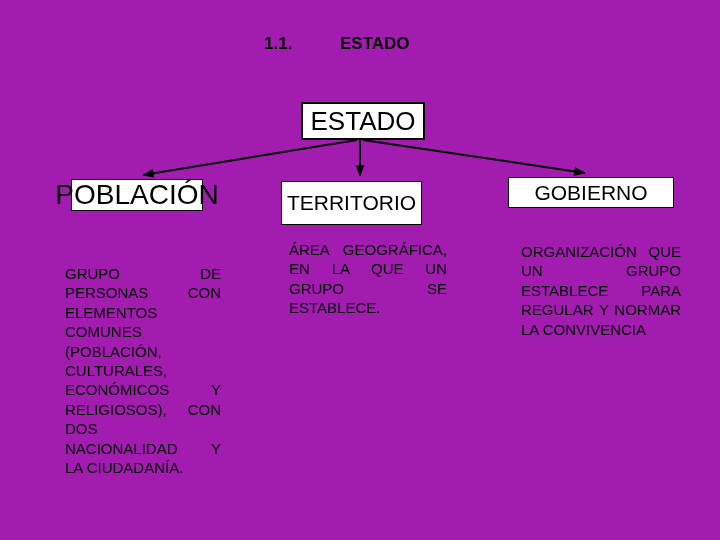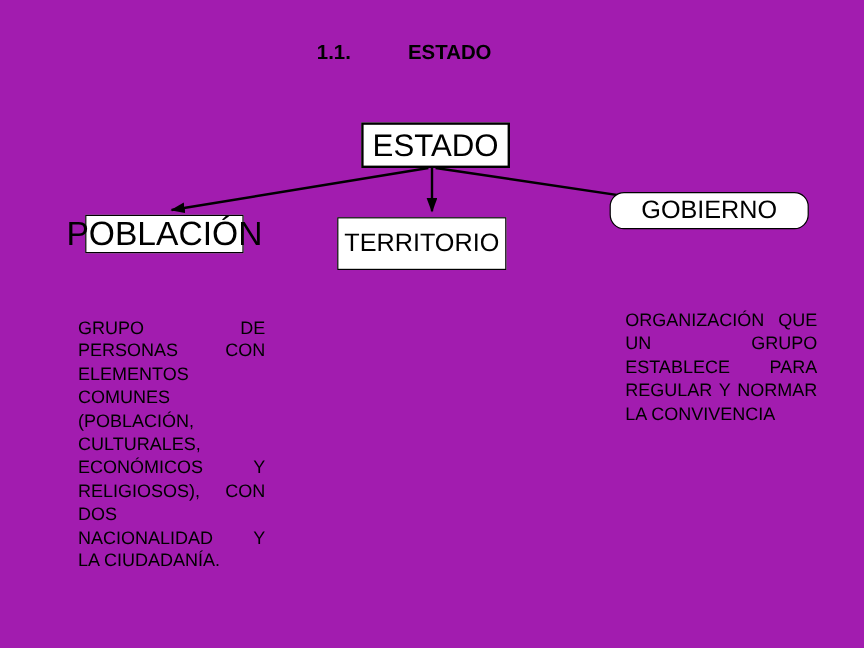--- a/index.html
+++ b/index.html
@@ -12,31 +12,31 @@
   .title .t-num{position:absolute;left:264px;}
   .title .t-txt{position:absolute;left:340px;}
 
   .box{
     position:absolute;box-sizing:border-box;border:1px solid #000;background:#fff;
     display:flex;align-items:center;justify-content:center;white-space:nowrap;
   }
   .box-root{left:301px;top:102px;width:124px;height:38px;border-width:2px;font-size:26px;}
   .box-pob{left:71px;top:179px;width:132px;height:32px;font-size:28px;}
   .box-ter{left:281px;top:181px;width:141px;height:44px;font-size:21px;}
-  .box-gob{left:508px;top:160px;width:166px;height:31px;font-size:21px;border-radius:12px;}
+  .box-gob{left:508px;top:177px;width:166px;height:31px;font-size:21px;}
 
   .arrows{position:absolute;left:0;top:0;width:720px;height:540px;}
   .arrows line{stroke:#000;stroke-width:2;}
 
   .desc{position:absolute;font-size:15px;line-height:19.4px;color:#000;}
   .desc .ln{text-align:justify;text-align-last:justify;text-justify:inter-word;}
   .desc .ln.last{text-align:left;text-align-last:left;}
   .d-pob{left:65px;top:264px;width:156px;}
   .d-ter{left:289px;top:240px;width:158px;}
-  .d-gob{left:521px;top:258px;width:160px;}
+  .d-gob{left:521px;top:242px;width:160px;}
 </style>
 </head>
 <body>
 
 <div class="slide">
 
   <div class="title">
     <span class="t-num">1.1.</span>
     <span class="t-txt">ESTADO</span>
   </div>
@@ -75,20 +75,26 @@
     <div class="ln">COMUNES</div>
     <div class="ln">(POBLACIÓN,</div>
     <div class="ln">CULTURALES,</div>
     <div class="ln">ECONÓMICOS Y</div>
     <div class="ln">RELIGIOSOS), CON</div>
     <div class="ln">DOS</div>
     <div class="ln">NACIONALIDAD Y</div>
     <div class="ln last">LA CIUDADANÍA.</div>
   </div>
 
+  <div class="desc d-ter">
+    <div class="ln">ÁREA GEOGRÁFICA,</div>
+    <div class="ln">EN LA QUE UN</div>
+    <div class="ln">GRUPO SE</div>
+    <div class="ln last">ESTABLECE.</div>
+  </div>
 
   <div class="desc d-gob">
     <div class="ln">ORGANIZACIÓN QUE</div>
     <div class="ln">UN GRUPO</div>
     <div class="ln">ESTABLECE PARA</div>
     <div class="ln">REGULAR Y NORMAR</div>
     <div class="ln last">LA CONVIVENCIA</div>
   </div>
 
 </div>

